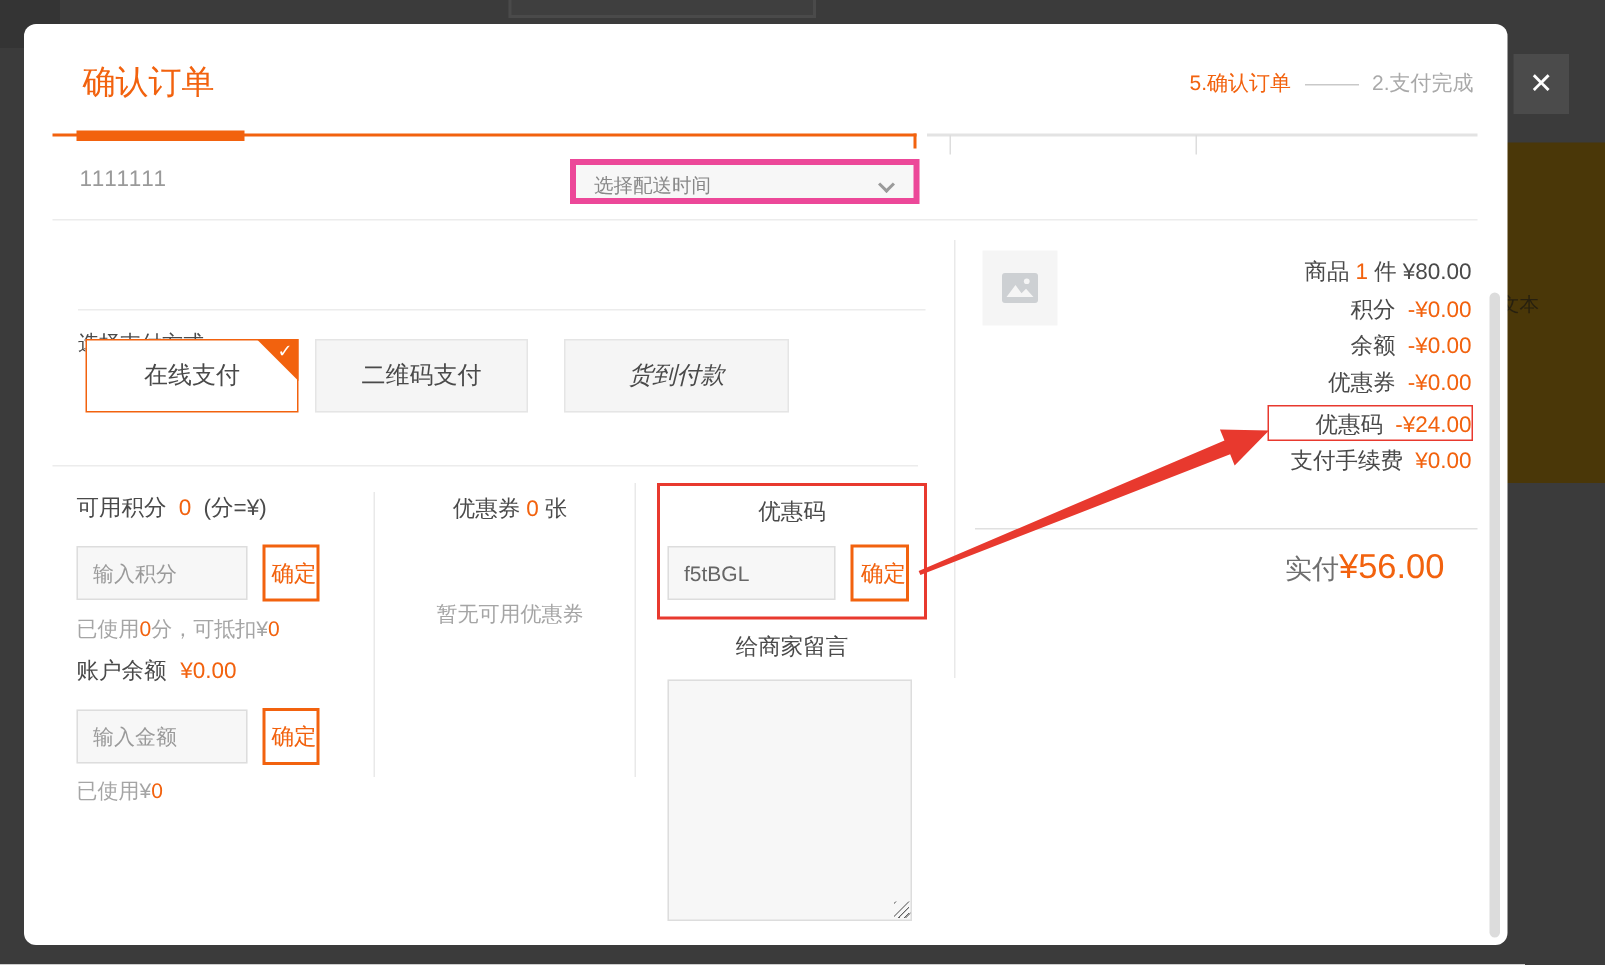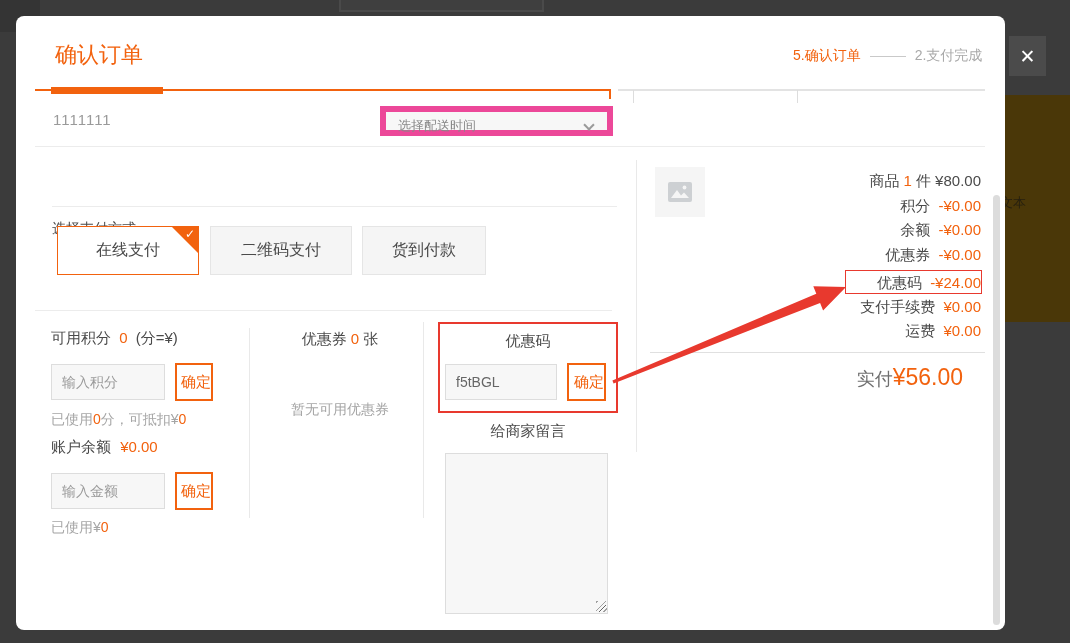--- a/index.html
+++ b/index.html
@@ -32,42 +32,42 @@
 
   
   .line-thin-orange{left:35px;top:89px;width:576px;height:2px;background:var(--accent);}
   .line-thick-orange{left:51px;top:87px;width:112px;height:7px;background:var(--accent);}
   .tick-orange{left:609px;top:89px;width:2px;height:10px;background:var(--accent);}
   .line-gray{left:618px;top:89px;width:367px;height:2px;background:#e3e3e3;}
   .tick-g1{left:633px;top:90px;width:1px;height:13px;background:#ddd;}
   .tick-g2{left:797px;top:90px;width:1px;height:13px;background:#ddd;}
 
   .note{left:53px;top:111px;font-size:15px;color:#9a9a9a;letter-spacing:1px;}
-  .dropdown{left:380px;top:106px;width:233px;height:30px;background:#f7f7f7;border:6px solid #ec4899;
+  .dropdown{left:380px;top:106px;width:233px;height:30px;background:#f7f7f7;border:4px solid #ec4899;
     font-size:13px;color:#888;line-height:28px;padding:0 12px;cursor:pointer;}
   .chev{position:absolute;right:14px;top:9px;width:8px;height:8px;border-right:2px solid #9a9a9a;
     border-bottom:2px solid #9a9a9a;transform:rotate(45deg);}
 
   .hdiv{background:#ececec;height:1px;}
   .d1{left:35px;top:146px;width:950px;}
   .d2{left:52px;top:206px;width:565px;}
   .d3{left:35px;top:310px;width:577px;}
   .d4{left:650px;top:352px;width:335px;background:#e0e0e0;}
   .vdiv{background:#e9e9e9;width:1px;}
   .v1{left:249px;top:328px;height:190px;}
   .v2{left:423px;top:322px;height:196px;}
   .v3{left:636px;top:160px;height:292px;}
 
   
   .section-heading{left:52px;top:176px;font-size:14px;color:#4a4a4a;margin-top:44px;}
   .paybtn{top:226px;height:49px;display:flex;align-items:center;justify-content:center;
     font-size:16px;color:#4a4a4a;cursor:pointer;}
   .pb1{left:57px;width:142px;background:#fff;border:1px solid var(--accent);}
   .pb2{left:210px;width:142px;background:#f5f5f5;border:1px solid #e5e5e5;}
-  .pb3{left:362px;width:124px;background:#f5f5f5;border:1px solid #e5e5e5;}
+  .pb3{left:376px;width:150px;background:#f5f5f5;border:1px solid #e5e5e5;font-style:italic;}
   .corner{position:absolute;top:-1px;right:-1px;width:0;height:0;
     border-top:28px solid var(--accent);border-left:28px solid transparent;}
   .corner-check{position:absolute;top:0;right:3px;color:#fff;font-size:12px;}
 
   
   .dark{color:#4a4a4a;} .gray{color:#a5a5a5;} .orange{color:var(--accent);}
   .t15{font-size:15px;} .t14{font-size:14px;}
 
   .field{background:#f7f7f7;border:1px solid #ddd;font-size:14px;color:#666;padding:0 10px;
     font-family:"Liberation Sans","DejaVu Sans",sans-serif;outline:none;}
@@ -237,24 +237,20 @@
   </div>
   <div class="abs z2 srow" style="top:274px">
     <span>优惠码</span>
     <span class="orange">-¥24.00</span>
   </div>
   <div class="abs row-red-box"></div>
   <div class="abs z2 srow" style="top:298px">
     <span>支付手续费</span>
     <span class="orange">¥0.00</span>
   </div>
-  <div class="abs z2 srow" style="top:322px">
-    <span>运费</span>
-    <span class="orange">¥0.00</span>
-  </div>
   <div class="abs z2 hdiv d4"></div>
   <div class="abs z2 total">
     <span class="total-label">实付</span><span class="total-value">¥56.00</span>
   </div>
   <div class="abs submit-btn">
     <span>提交订单</span>
   </div>
   <div class="abs scrollbar"></div>
 
   <svg class="abs arrow-svg" viewBox="0 0 1070 643">

